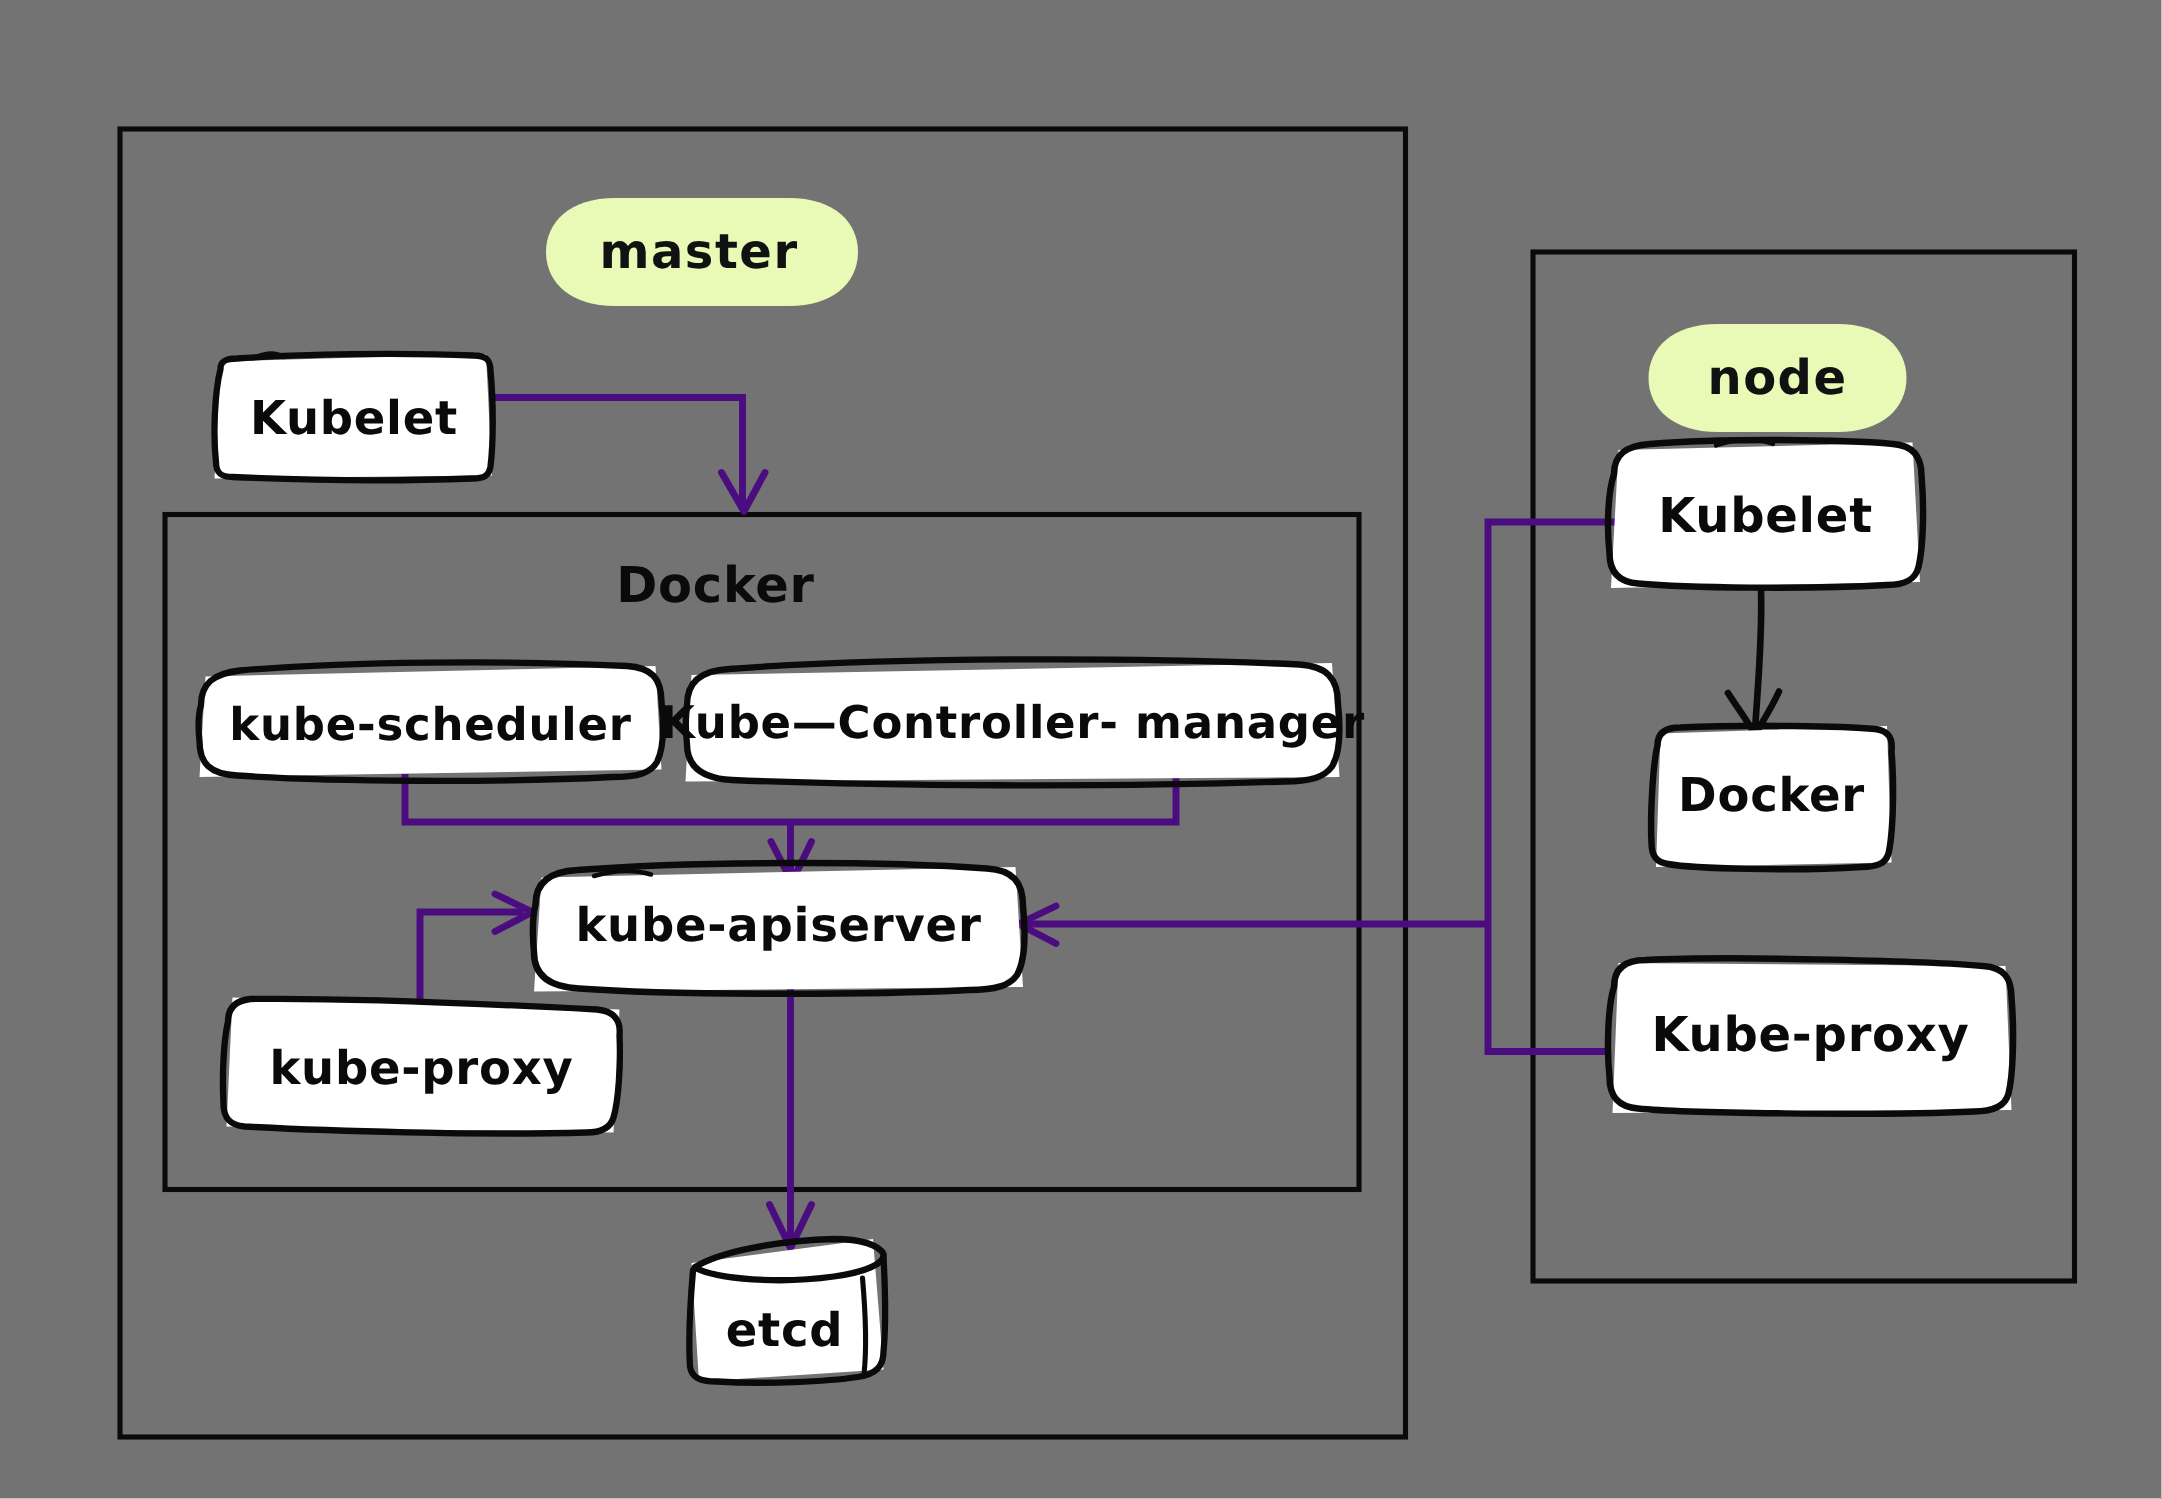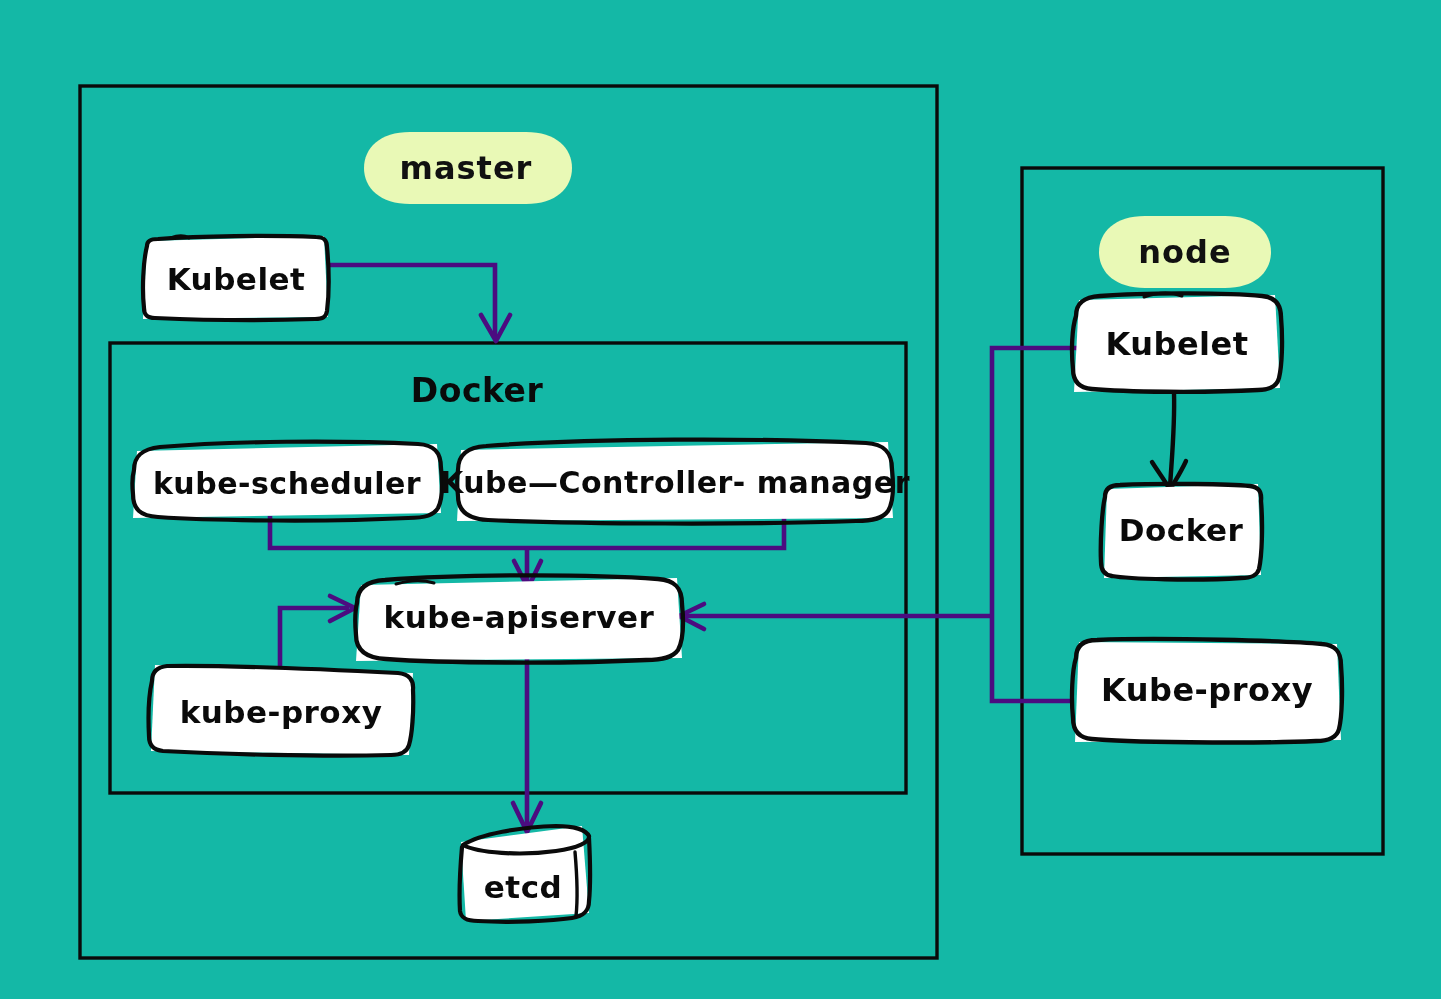--- a/index.html
+++ b/index.html
@@ -8,21 +8,21 @@
     padding: 0;
     background: #ffffff;
   }
   body {
     font-family: "DejaVu Sans", sans-serif;
   }
   #canvas {
     position: relative;
     width: 1441px;
     height: 999px;
-    background: #14b8a6;
+    background: #737373;
     overflow: hidden;
     text-align: center;
   }
   #diagram-svg {
     position: absolute;
     top: 0;
     left: 0;
     width: 1441px;
     height: 999px;
   }

